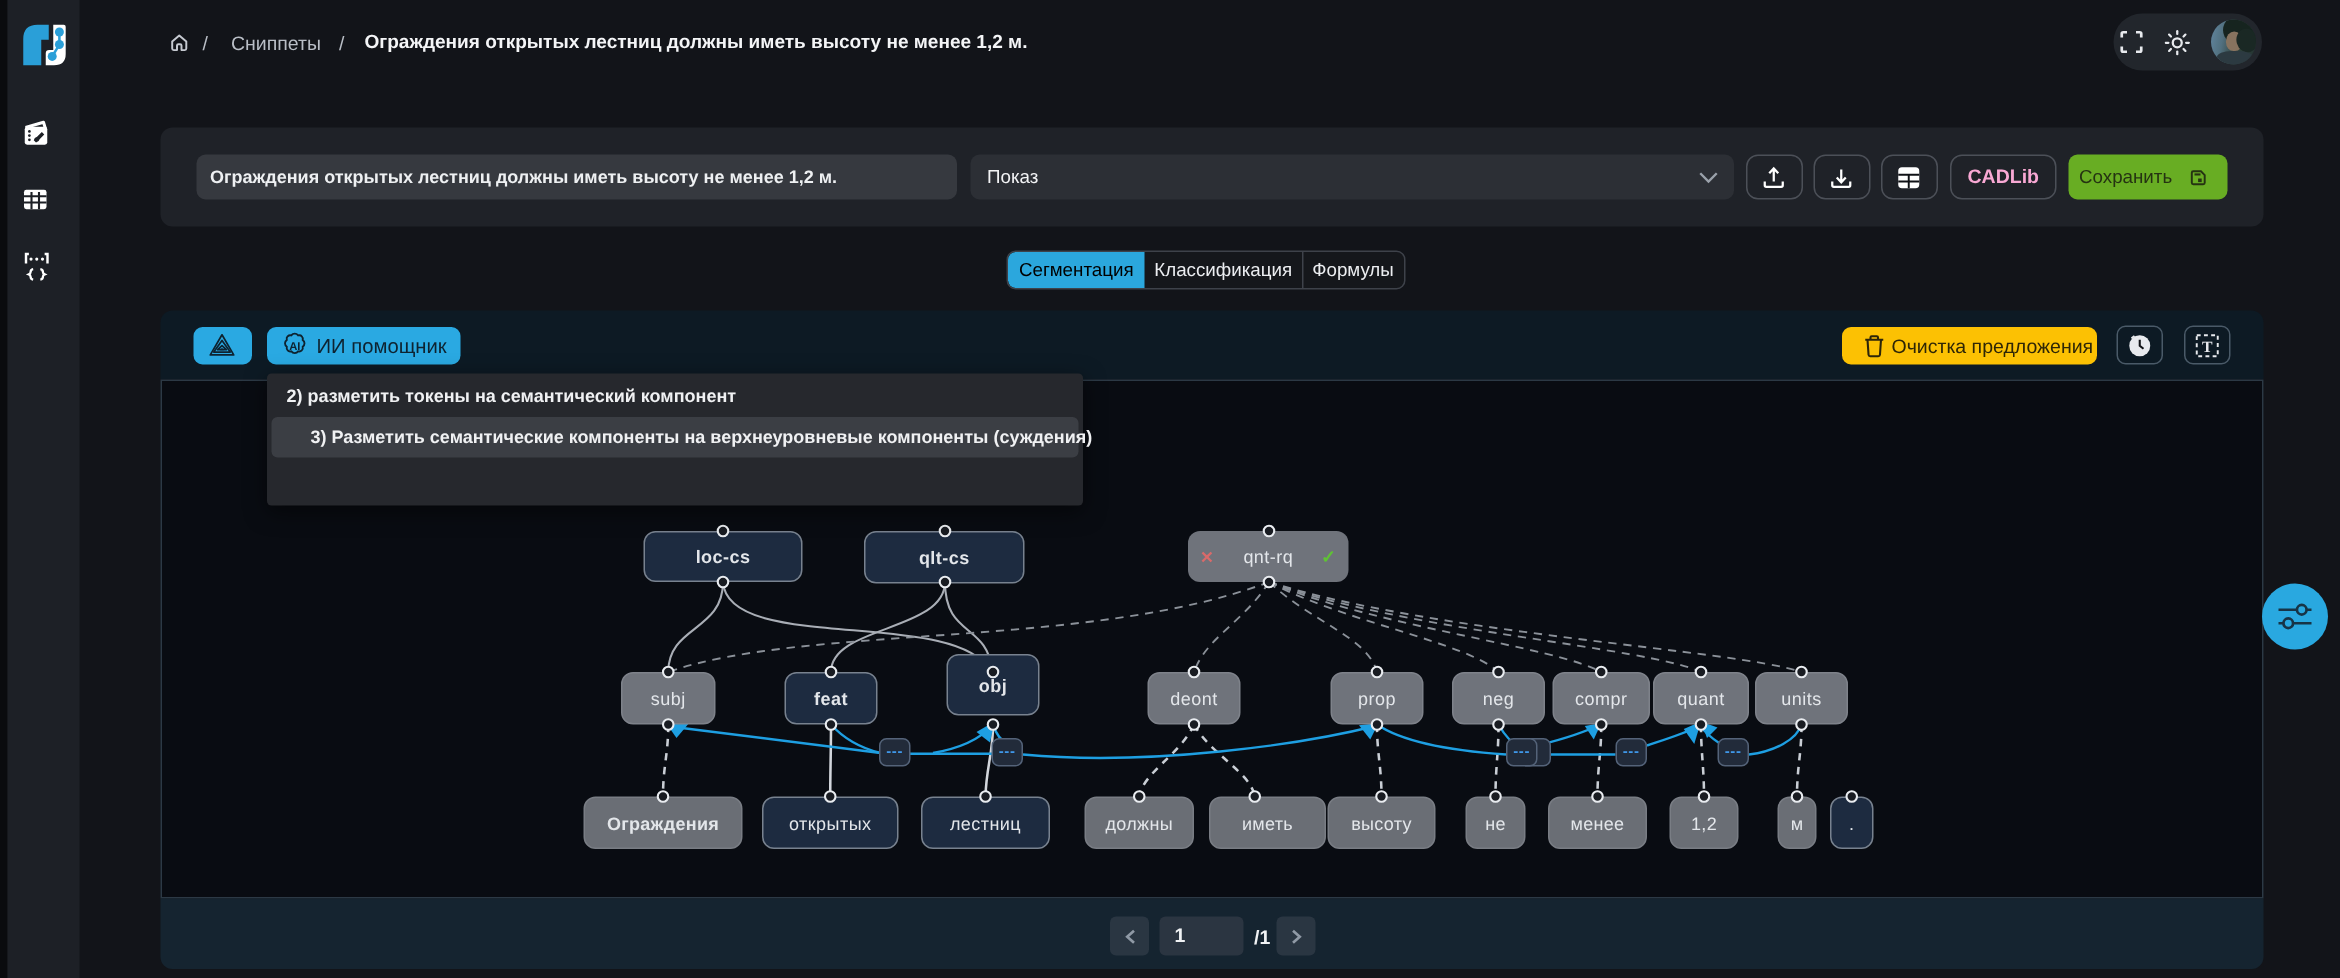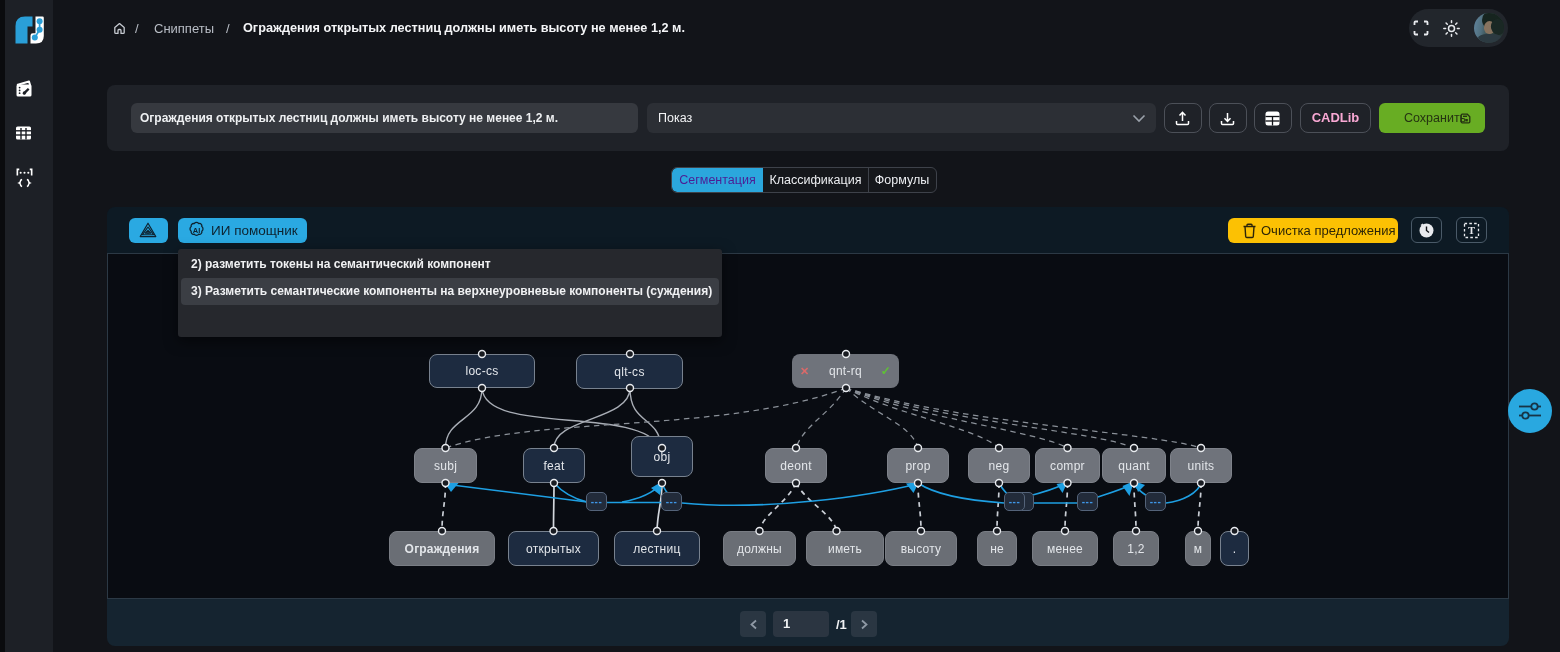--- a/index.html
+++ b/index.html
@@ -9,41 +9,41 @@
   
   #edgeStrip { left:0; top:0; width:5px; height:652px; background:#0a0b0e; }
   #sidebar { left:5px; top:0; width:48px; height:652px; background:#1d2026; }
   
   .crumb { color:#b9bec6; font-size:13px; }
   
   #card1 { left:107px; top:85px; width:1402px; height:66px; background:#1f2228; border-radius:8px; }
   #inp1 { left:131px; top:103px; width:507px; height:30px; background:#36393f; border-radius:6px; color:#eef0f2; font-size:12px; font-weight:bold; line-height:30px; padding-left:9px; white-space:nowrap; overflow:hidden;}
   #sel1 { left:647px; top:103px; width:509px; height:30px; background:#2c2f35; border-radius:6px; color:#f2f3f5; font-size:12.5px; line-height:30px; padding-left:11px; }
   .obtn { border:1px solid #4c5058; border-radius:8px; background:transparent; top:103px; height:30px; }
-  #btnSave { left:1379px; top:103px; width:106px; height:30px; background:#68ad23; border-radius:6px; color:#253312; font-size:12.5px; text-align:left; padding-left:25px; line-height:30px;}
+  #btnSave { left:1379px; top:103px; width:106px; height:30px; background:#68ad23; border-radius:6px; color:#253312; font-size:12.5px; text-align:left; padding-left:7px; line-height:30px;}
   
   #tabs { left:671px; top:167px; width:266px; height:26px; border:1px solid #3e424a; border-radius:6px; background:#15171b; display:flex; overflow:hidden;}
   .tab { font-size:12.5px; line-height:24px; text-align:center; color:#eceef1; }
-  #tabA { width:91px; background:#2ba7dd; color:#4c1d95; border-radius:5px 0 0 5px; }
+  #tabA { width:91px; background:#2ba7dd; color:#000000; border-radius:5px 0 0 5px; }
   #tabB { width:106px; border-right:1px solid #3e424a; }
   #tabC { width:66px; }
   
   #ptoolbar { left:107px; top:207px; width:1402px; height:46px; background:#0d1a24; border-radius:8px 8px 0 0; }
   #pcanvas { left:107px; top:253px; width:1402px; height:346px; background:#090c12; border:1px solid #2c3945; }
   #pfoot { left:107px; top:599px; width:1402px; height:47px; background:#152430; border-radius:0 0 8px 8px; }
   .bluebtn { background:#2aa9e2; border-radius:6px; top:218px; height:25px; }
   #btnClean { left:1228px; top:218px; width:170px; height:25px; background:#fcc103; border-radius:6px; color:#2e2606; font-size:13px; line-height:25px; white-space:nowrap; }
   .tbtn { border:1px solid #4a5a68; border-radius:6px; top:217px; width:31px; height:26px; }
   
   #dd { left:178px; top:249px; width:544px; height:88px; padding-top:2px; background:#26282d; border-radius:3px; box-shadow:0 4px 14px rgba(0,0,0,.5); z-index:30; }
   .ddrow { height:27px; line-height:27px; color:#f0f1f3; font-size:12px; font-weight:bold; padding-left:13px; white-space:nowrap; }
-  .ddrow.hl { background:#3b3e44; border-radius:4px; margin:0 3px; padding-left:10px; }
+  .ddrow.hl { background:#3b3e44; border-radius:4px; margin:0 3px; padding-left:26px; }
   
   .node { position:absolute; border-radius:8px; font-size:12px; color:#e3e6ea; display:flex; align-items:center; justify-content:center; letter-spacing:0.3px; z-index:5;}
-  .navy { background:#1d2b40; border:1px solid #78828f; }
+  .navy { background:#1d2b40; border:1px solid #78828f;font-weight:bold; }
   .gray { background:#6f737b; border:1px solid #7e828a; }
   .tokgray { background:#6a6e75; border:1px solid #797d84; font-size:12px; letter-spacing:0.2px; }
   .dots { position:absolute; background:#222b3a; border:1.5px solid #546379; border-radius:5px; color:#3f97e8; font-size:10px; font-weight:bold; display:flex; align-items:center; justify-content:center; z-index:6; letter-spacing:0.5px;}
   
   .pgbtn { position:absolute; top:611px; width:26px; height:26px; background:#2a3642; border-radius:4px; color:#8b95a1; text-align:center; line-height:26px; font-size:13px; font-weight:bold;}
   #pginp { left:773px; top:611px; width:56px; height:26px; background:#2b3541; border-radius:4px; color:#f0f2f4; font-size:13px; font-weight:bold; line-height:26px; padding-left:10px;}
   
   #fab { left:1508px; top:389px; width:44px; height:44px; border-radius:50%; background:#29a8e0; z-index:40; }
   svg { display:block; }
 </style>

